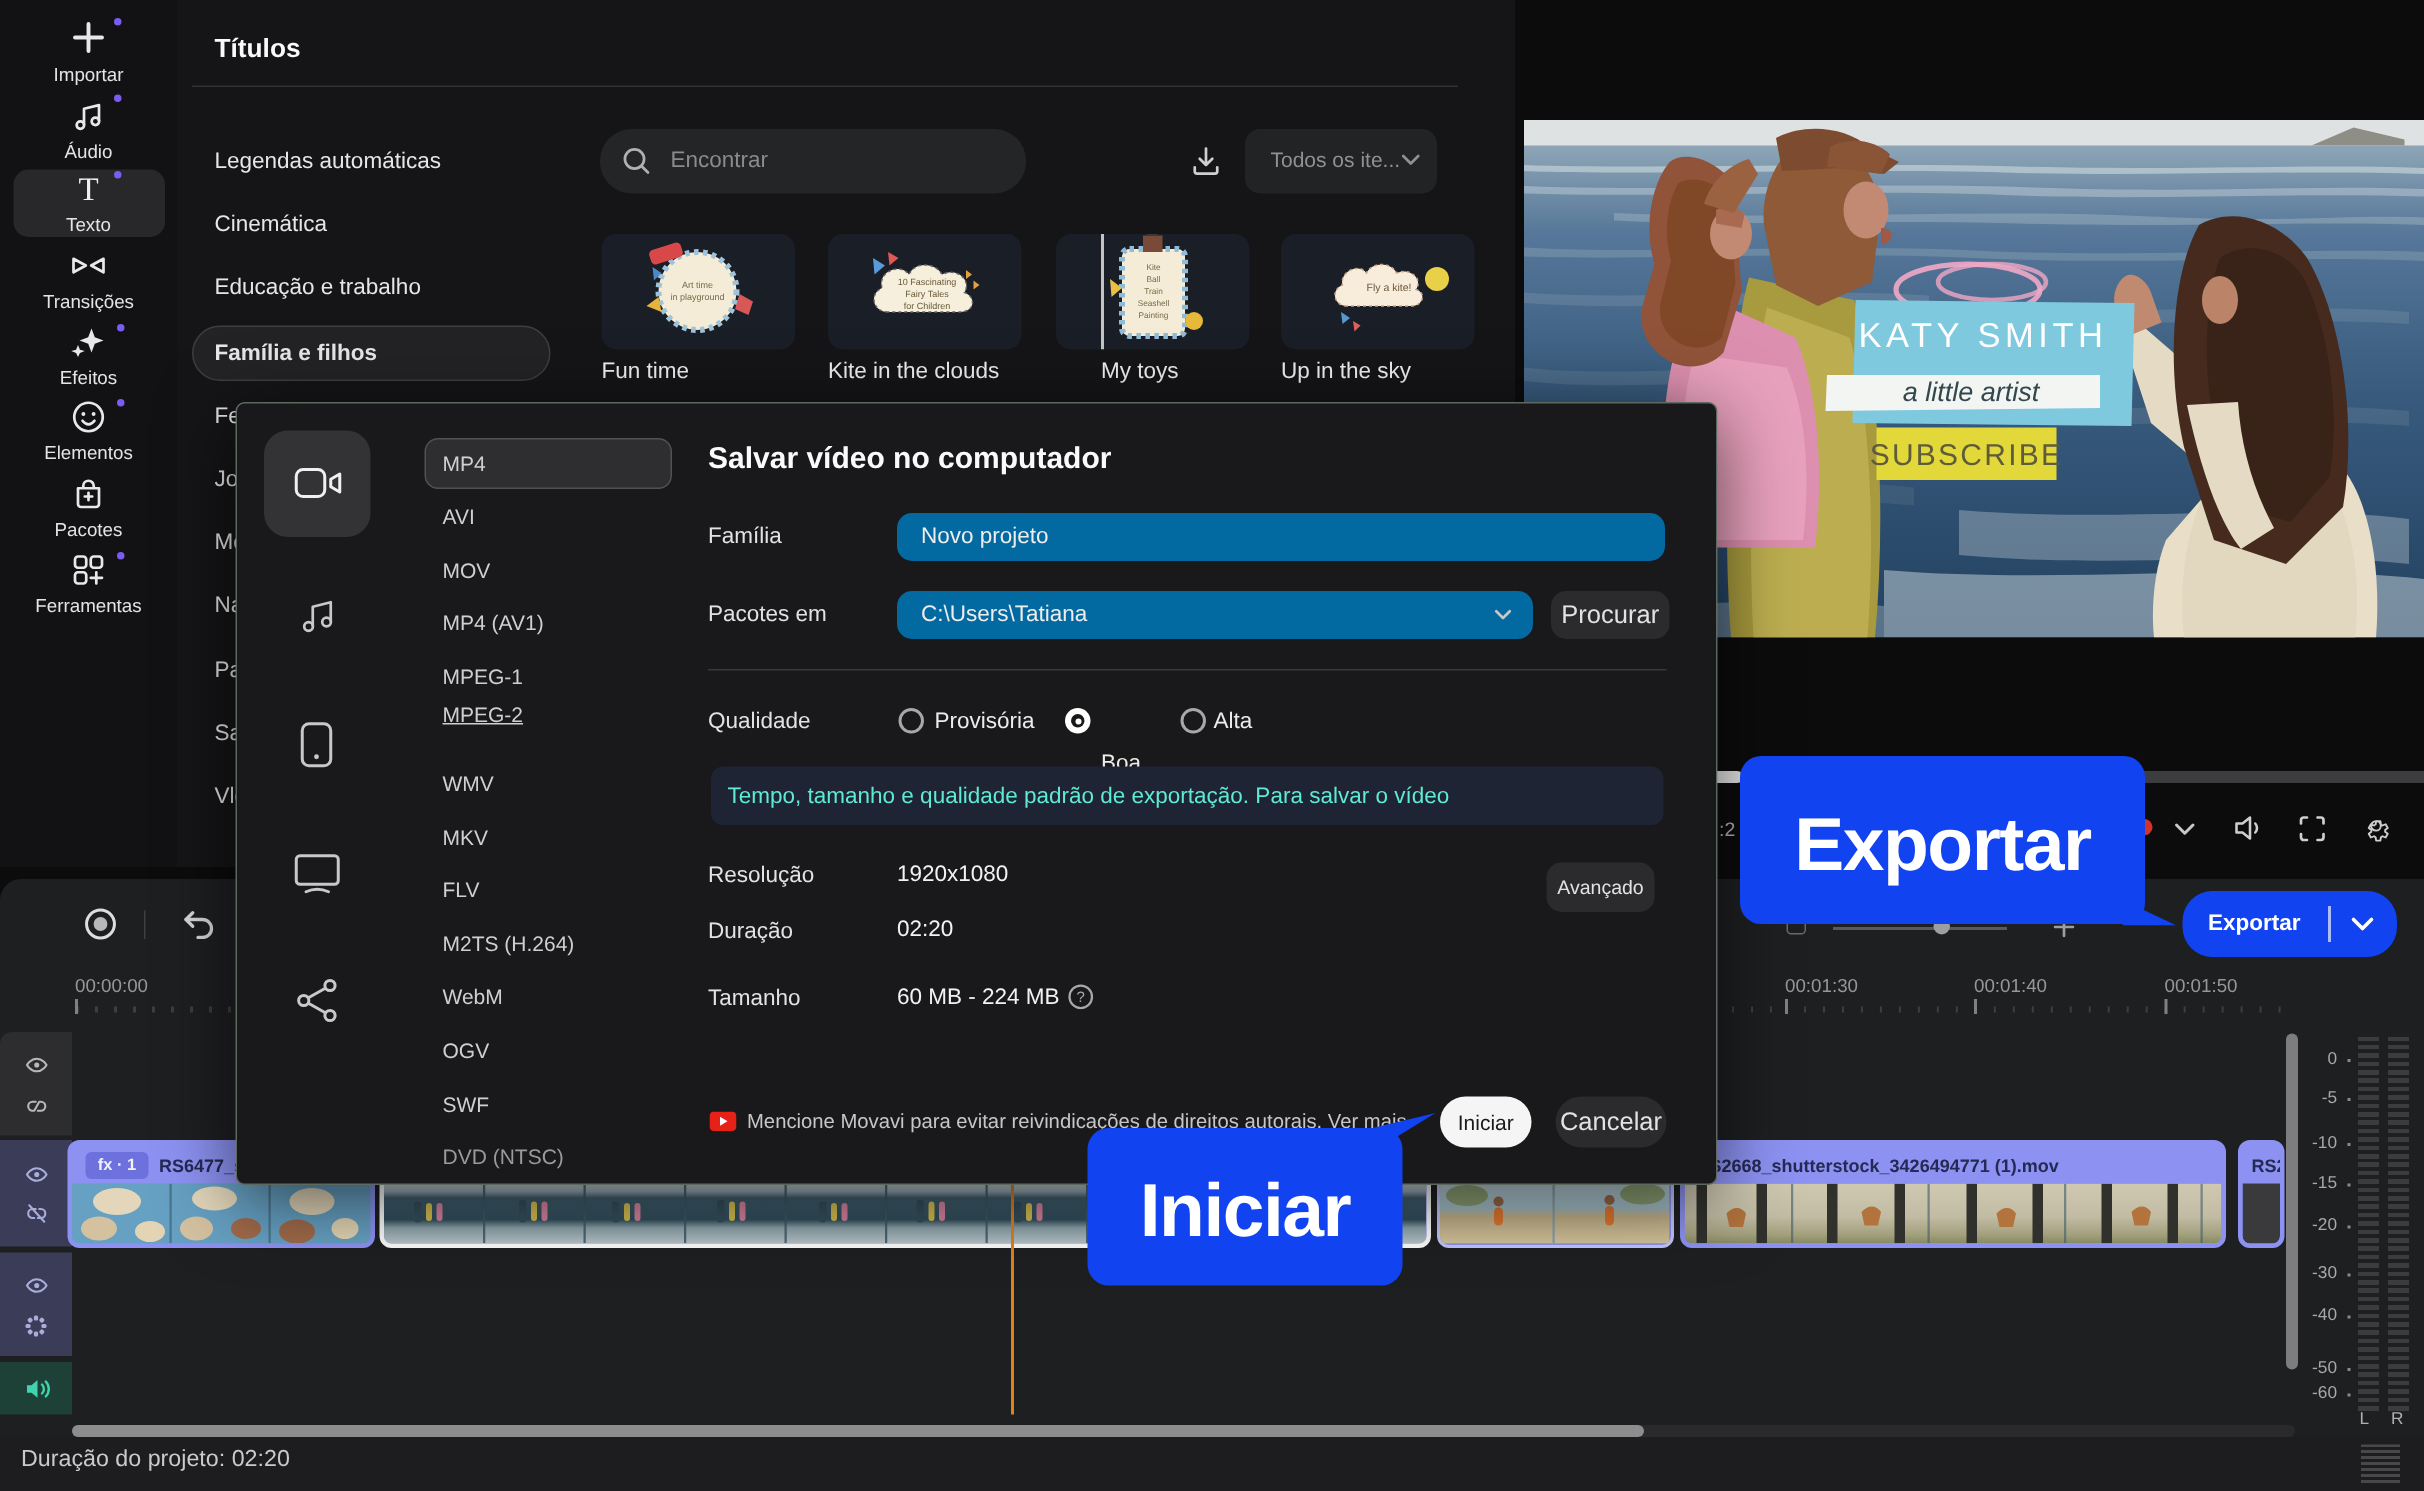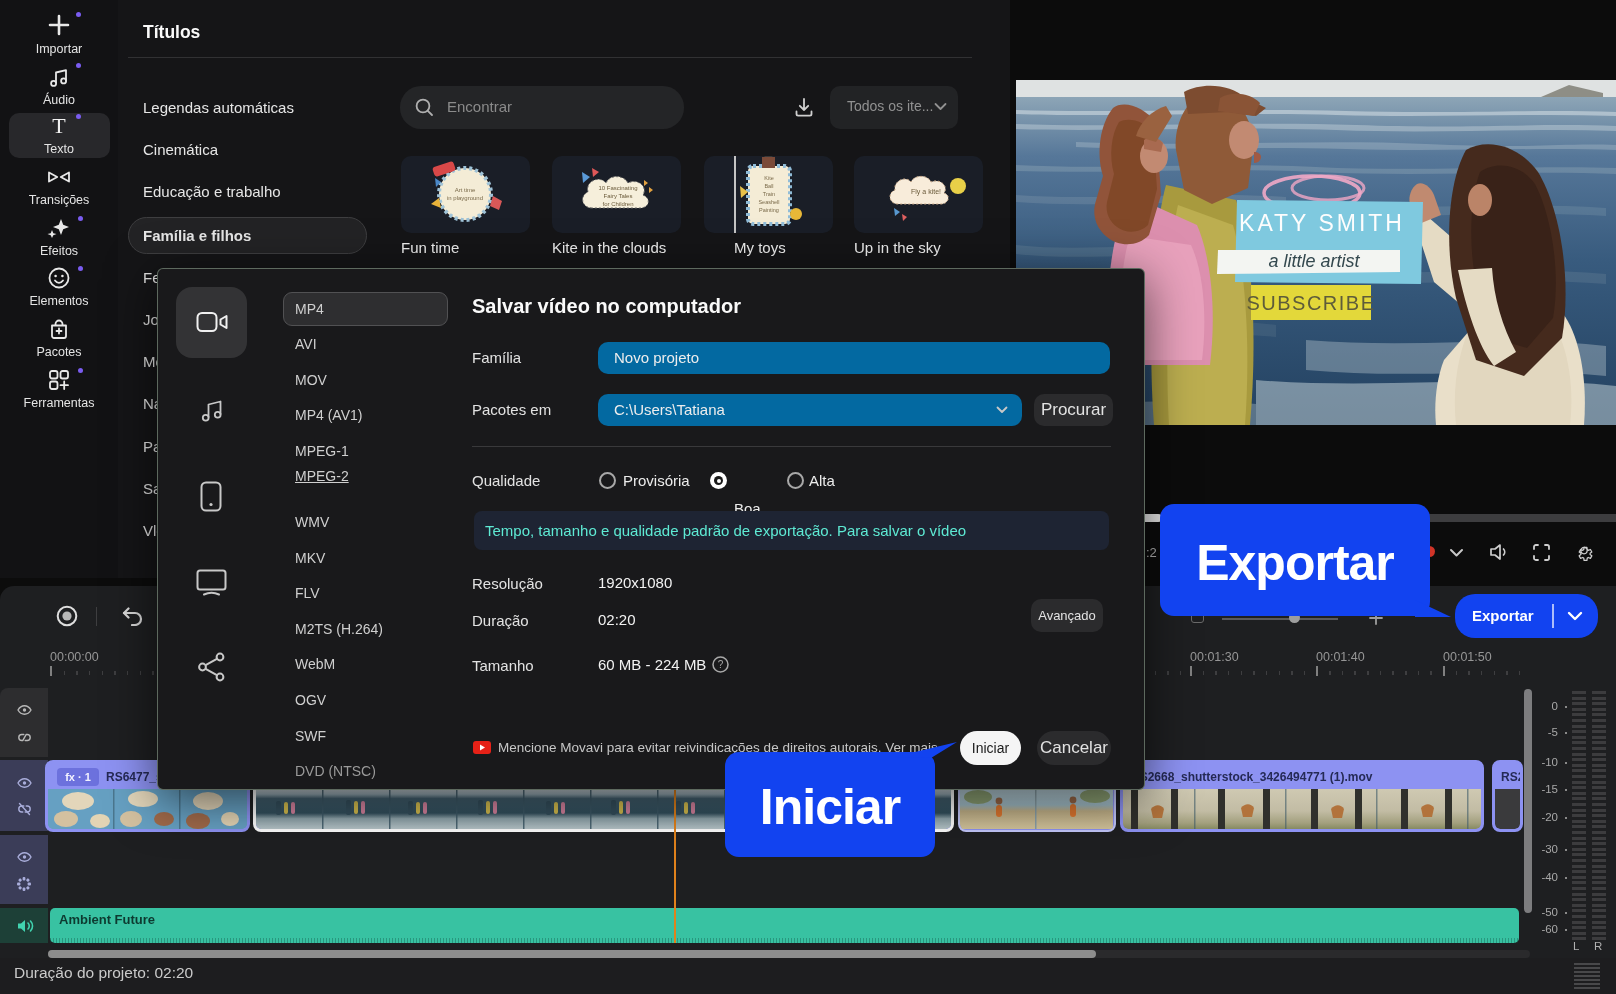--- a/index.html
+++ b/index.html
@@ -540,24 +540,20 @@
         </svg>
       </div>
       <div class="abs" style="left:8px; top:7px; font-size:12px; font-weight:bold; color:#252a55; white-space:nowrap;">RS2668_shutterstock_3426494771 (1).mov</div>
     </div>
 
     <div class="clip" style="left:1492px; top:174px; width:31px; height:72px; border:3px solid #8d92f2; background:#8d92f2;">
       <div class="abs" style="left:0; top:26px; right:0; bottom:0; background:#3a3a3c; border-radius:0 0 5px 5px;"></div>
       <div class="abs" style="left:6px; top:7px; font-size:12px; font-weight:bold; color:#252a55;">RS2</div>
     </div>
 
-    <div class="abs" style="left:50px; top:322px; width:1469px; height:35px; background:#38c2a2; border-radius:5px;">
-      <div class="abs" style="left:9px; top:4px; font-size:13px; font-weight:bold; color:#0d3a30;">Ambient Future</div>
-      <div class="abs" style="left:0; right:0; bottom:0; height:5px; background:repeating-linear-gradient(90deg, rgba(12,72,60,0.35) 0 1px, transparent 1px 3px);"></div>
-    </div>
 
     <div class="abs" style="left:674px; top:204px; width:2px; height:153px; background:#e0821c; z-index:5;"></div>
 
     <div class="abs" style="left:48px; top:364px; width:1482px; height:8px; background:#2a2a2c; border-radius:4px;"></div>
     <div class="abs" style="left:48px; top:364px; width:1048px; height:8px; background:#8d8d8d; border-radius:4px;"></div>
     <div class="abs" style="left:1524px; top:103px; width:8px; height:224px; background:#7d7d7f; border-radius:4px;"></div>
 
     <div class="meterbar" style="left:1572px;"></div>
     <div class="meterbar" style="left:1592px;"></div>
     <div class="mlabel" style="left:1524px; top:114px;">0</div>
@@ -650,21 +646,21 @@
       <div class="abs" style="left:6.5px; top:6.5px; width:4px; height:4px; border-radius:50%; background:#fff;"></div>
     </div>
     <div class="rlabel" style="left:576px; top:203px; font-weight:normal;margin-top:28px;">Boa</div>
     <div class="radio" style="left:629px; top:203px;"></div>
     <div class="rlabel" style="left:651px; top:203px;">Alta</div>
     <div class="abs" style="left:316px; top:242px; width:635px; height:39px; background:#1e2433; border-radius:8px;">
       <div class="abs" style="left:11px; top:11px; font-size:15px; color:#5eead4;">Tempo, tamanho e qualidade padrão de exportação. Para salvar o vídeo</div>
     </div>
     <div class="dlabel" style="top:306px;">Resolução</div>
     <div class="dvalue" style="top:305px;">1920x1080</div>
-    <div class="dbtn" style="left:873px; top:306px; width:72px; height:33px; font-size:13px;margin-top:24px;">Avançado</div>
+    <div class="dbtn" style="left:873px; top:306px; width:72px; height:33px; font-size:13px;">Avançado</div>
     <div class="dlabel" style="top:343px;">Duração</div>
     <div class="dvalue" style="top:342px;">02:20</div>
     <div class="dlabel" style="top:388px;">Tamanho</div>
     <div class="dvalue" style="top:387px;">60 MB - 224 MB</div>
     <svg class="abs" style="left:554px; top:387px;" width="17" height="17" viewBox="0 0 17 17">
         <circle cx="8.5" cy="8.5" r="7.5" stroke="#a8a8a8" stroke-width="1.5" fill="none"></circle>
         <text x="8.5" y="12" text-anchor="middle" font-size="10" fill="#a8a8a8" font-family="Liberation Sans">?</text>
       </svg>
     <svg class="abs" style="left:315px; top:472px;" width="18" height="13" viewBox="0 0 18 13">
         <rect width="18" height="13" rx="3" fill="#e62117"></rect>

